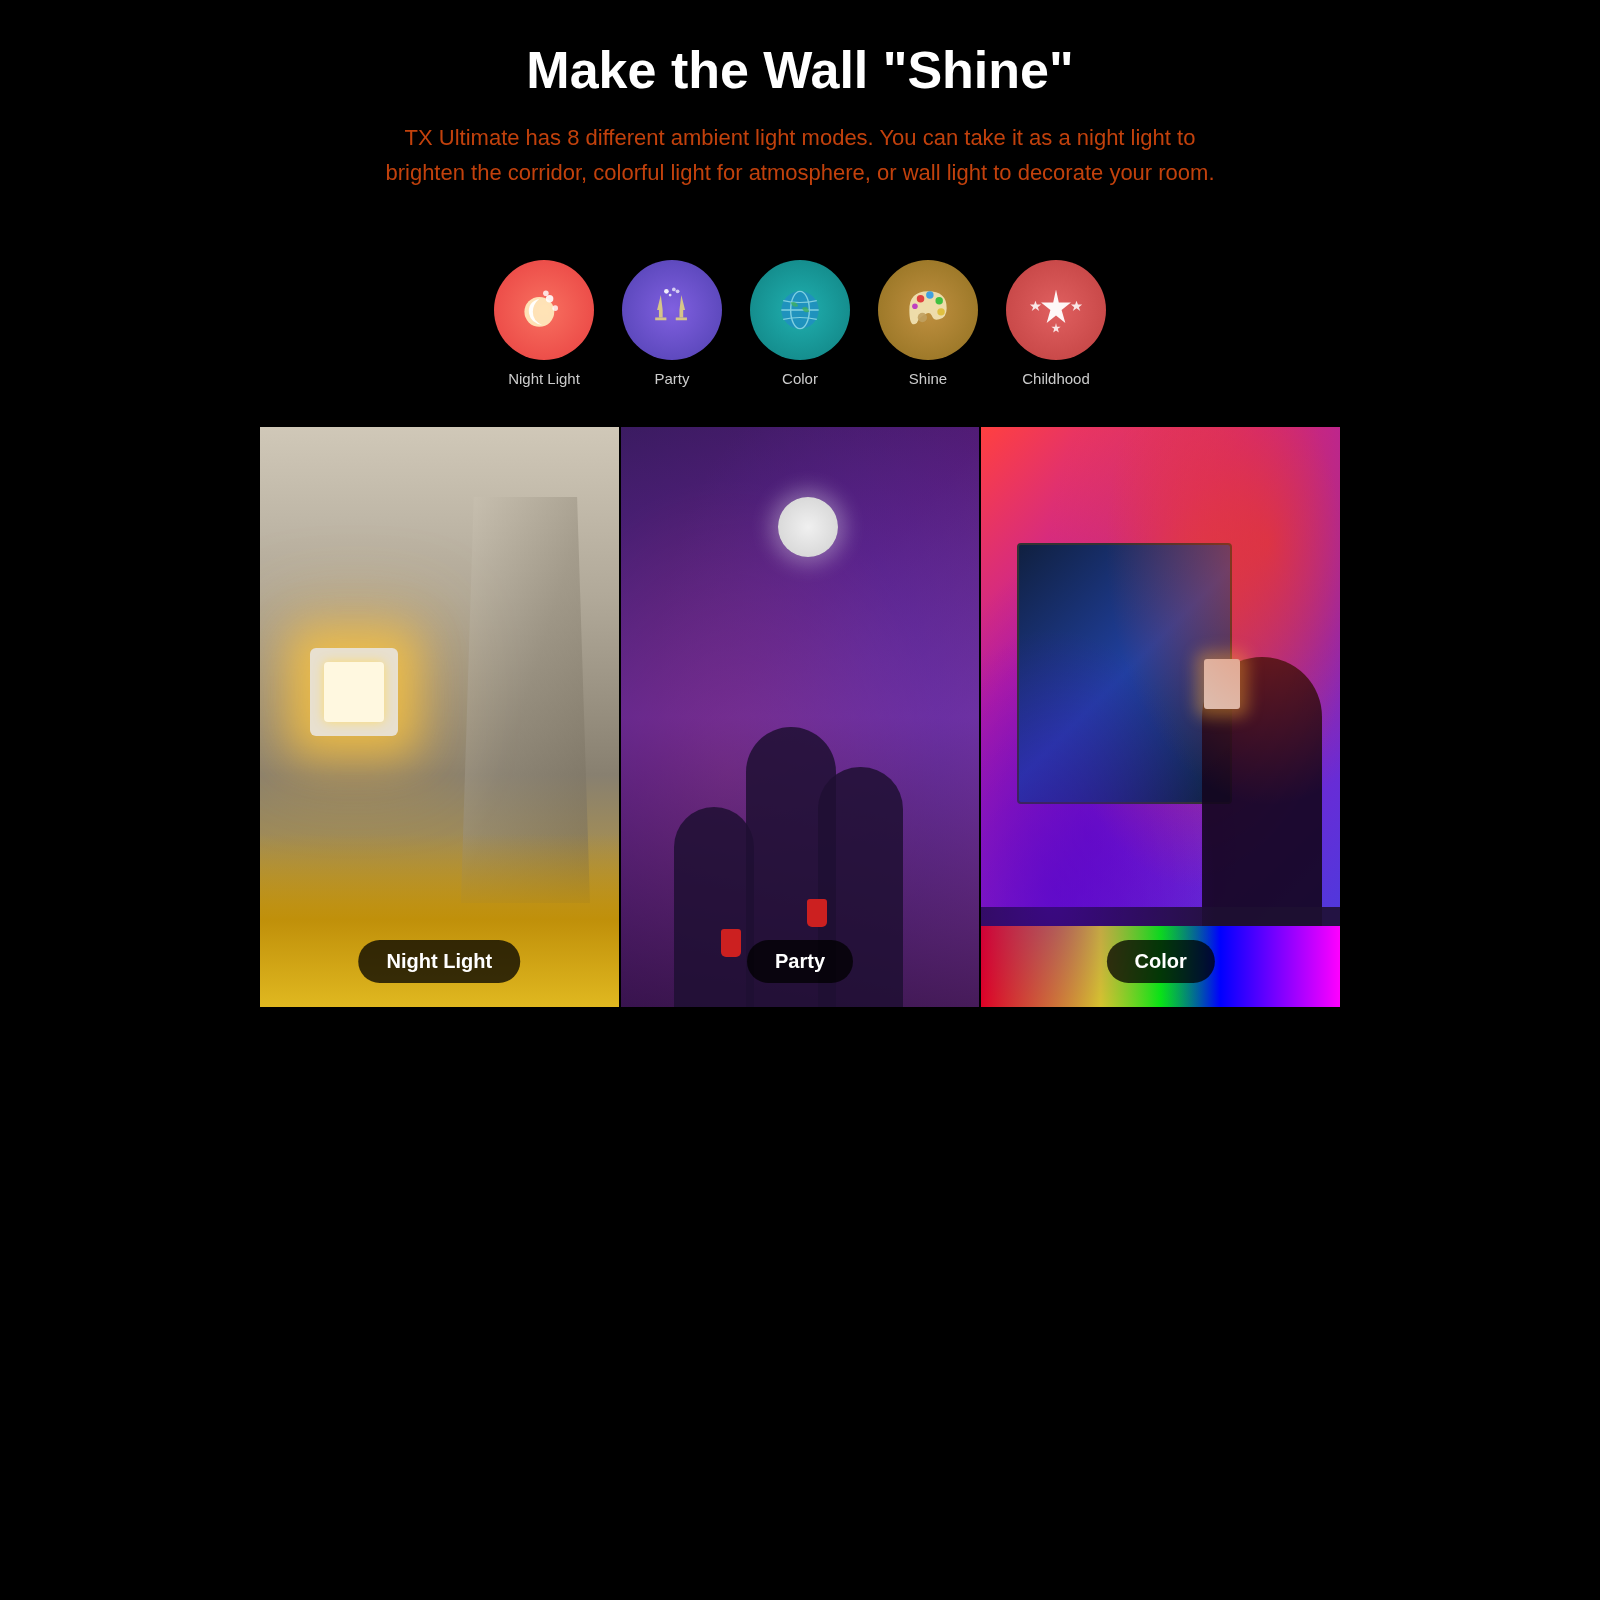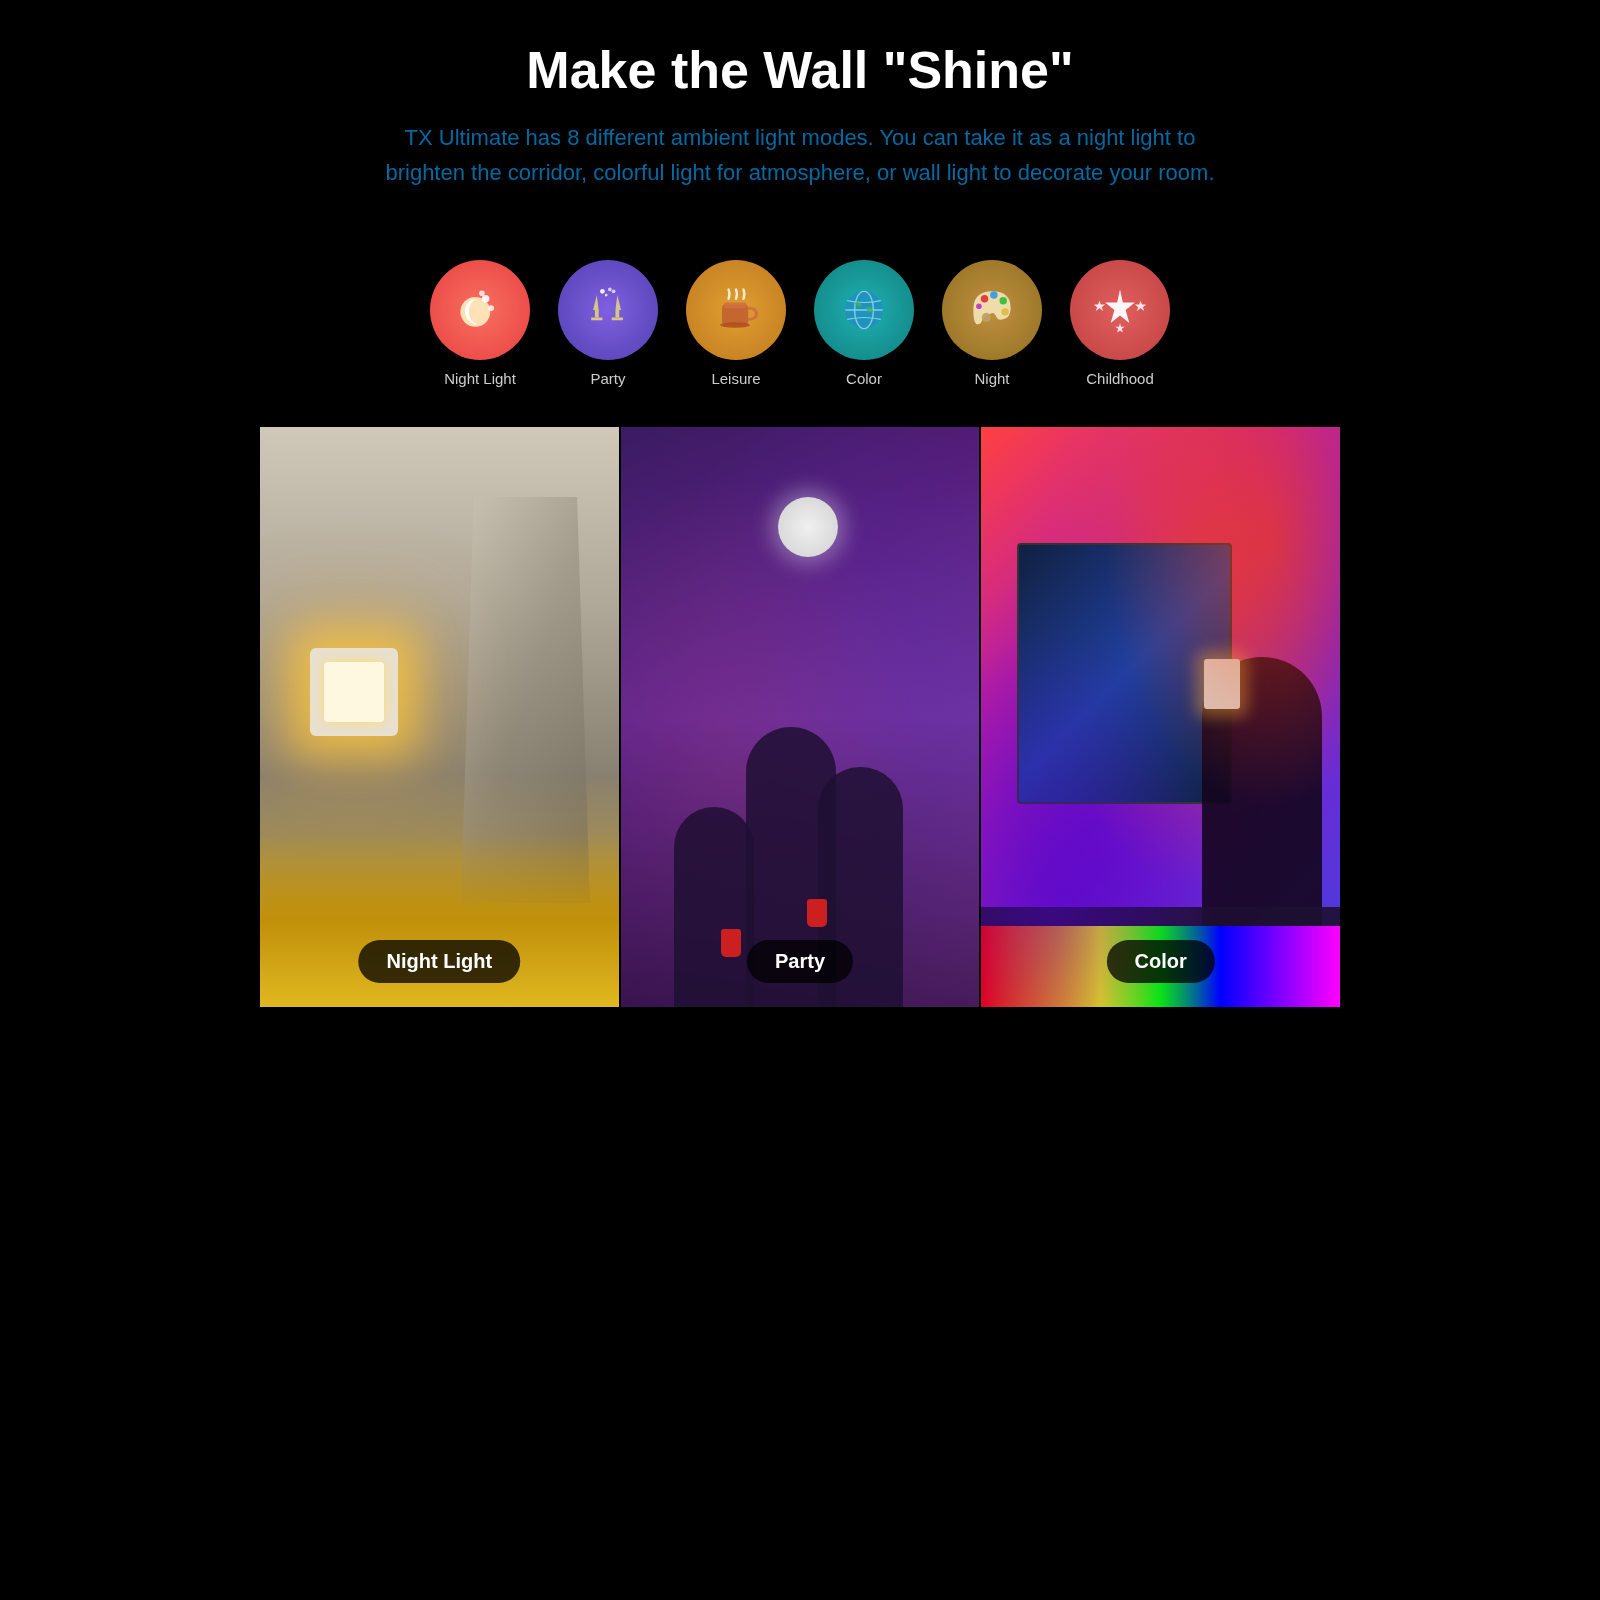--- a/index.html
+++ b/index.html
@@ -19,21 +19,21 @@
 
     .main-title {
       font-size: 52px;
       font-weight: 900;
       color: #fff;
       margin-bottom: 20px;
     }
 
     .subtitle {
       font-size: 22px;
-      color: #0369a1;
+      color: #c2410c;
       line-height: 1.6;
       max-width: 860px;
       margin: 0 auto 40px;
     }
 
     .modes-row {
       display: flex;
       justify-content: center;
       align-items: flex-start;
       gap: 18px;
@@ -210,37 +210,20 @@
 
         <circle cx="24" cy="10" r="2.5" fill="#fff" opacity="0.9"></circle>
         <circle cx="32" cy="8" r="2" fill="#fff" opacity="0.7"></circle>
         <circle cx="28" cy="14" r="1.5" fill="#fff" opacity="0.8"></circle>
         <circle cx="36" cy="10" r="2" fill="#fff" opacity="0.7"></circle>
       </svg>
     </div>
     <span class="mode-label">Party</span>
   </div>
 
-  <div class="mode-item">
-    <div class="mode-icon bg-gold">
-      <svg viewBox="0 0 60 60" fill="none" xmlns="http://www.w3.org/2000/svg">
-
-        <rect x="15" y="24" width="28" height="22" rx="4" fill="#c06030" opacity="0.9"></rect>
-        <rect x="17" y="22" width="24" height="6" rx="2" fill="#d07040" opacity="0.9"></rect>
-        <path d="M43 28 Q52 28 52 34 Q52 40 43 40" stroke="#d07040" stroke-width="3" fill="none"></path>
-
-        <path d="M22 18 Q24 13 22 8" stroke="#fff" stroke-width="2.5" stroke-linecap="round" fill="none" opacity="0.8"></path>
-        <path d="M30 18 Q32 13 30 8" stroke="#fff" stroke-width="2.5" stroke-linecap="round" fill="none" opacity="0.8"></path>
-        <path d="M38 18 Q40 13 38 8" stroke="#fff" stroke-width="2.5" stroke-linecap="round" fill="none" opacity="0.8"></path>
-
-        <ellipse cx="29" cy="46" rx="16" ry="3" fill="#b05020" opacity="0.9"></ellipse>
-      </svg>
-    </div>
-    <span class="mode-label">Leisure</span>
-  </div>
 
   <div class="mode-item">
     <div class="mode-icon bg-teal">
       <svg viewBox="0 0 60 60" fill="none" xmlns="http://www.w3.org/2000/svg">
 
         <circle cx="30" cy="30" r="20" fill="#2090c0" opacity="0.9"></circle>
         <ellipse cx="30" cy="30" rx="10" ry="20" stroke="#80d0e0" stroke-width="1.5" fill="none"></ellipse>
         <line x1="10" y1="30" x2="50" y2="30" stroke="#80d0e0" stroke-width="1.5"></line>
         <path d="M12 20 Q30 24 48 20" stroke="#80d0e0" stroke-width="1.2" fill="none"></path>
         <path d="M12 40 Q30 36 48 40" stroke="#80d0e0" stroke-width="1.2" fill="none"></path>
@@ -261,21 +244,21 @@
 
         <circle cx="22" cy="18" r="4" fill="#e04040"></circle>
         <circle cx="32" cy="14" r="4" fill="#40a0e0"></circle>
         <circle cx="42" cy="20" r="4" fill="#40c040"></circle>
         <circle cx="44" cy="32" r="4" fill="#e0c040"></circle>
         <circle cx="16" cy="26" r="3" fill="#c040c0"></circle>
 
         <circle cx="24" cy="38" r="5" fill="#c0a060" opacity="0.9"></circle>
       </svg>
     </div>
-    <span class="mode-label">Night</span>
+    <span class="mode-label">Shine</span>
   </div>
 
 
   <div class="mode-item">
     <div class="mode-icon bg-salmon">
       <svg viewBox="0 0 60 60" fill="none" xmlns="http://www.w3.org/2000/svg">
 
         <polygon points="30,8 33,22 46,22 36,30 40,44 30,36 20,44 24,30 14,22 27,22" fill="#fff" opacity="0.95"></polygon>
 
         <polygon points="8,20 9.5,24 14,24 10.5,27 12,31 8,28 4,31 5.5,27 2,24 6.5,24" fill="#fff" opacity="0.85"></polygon>

